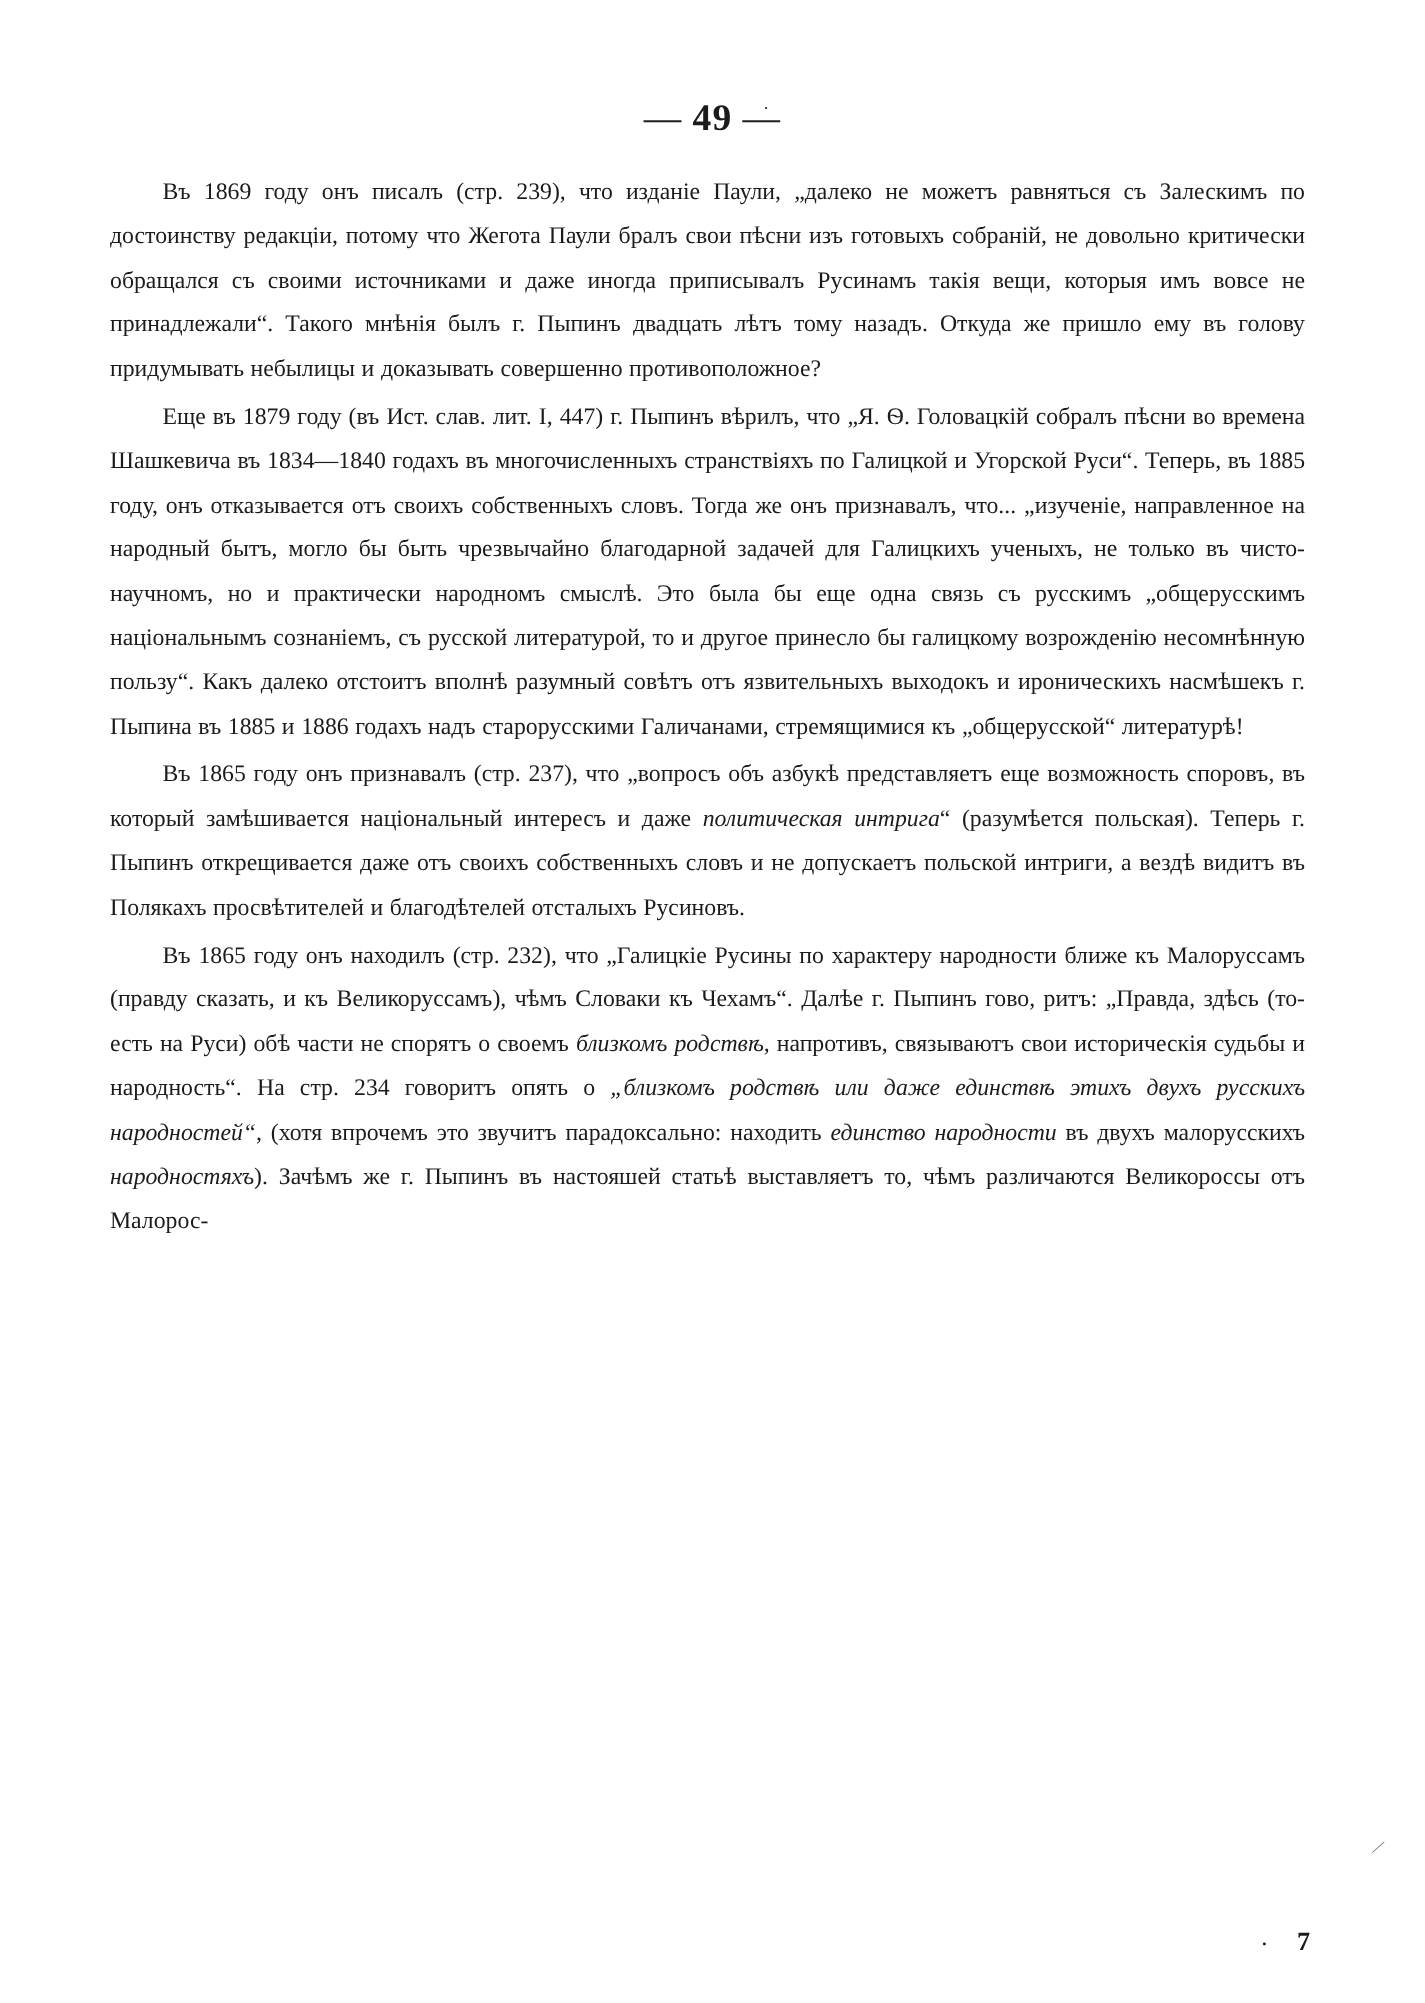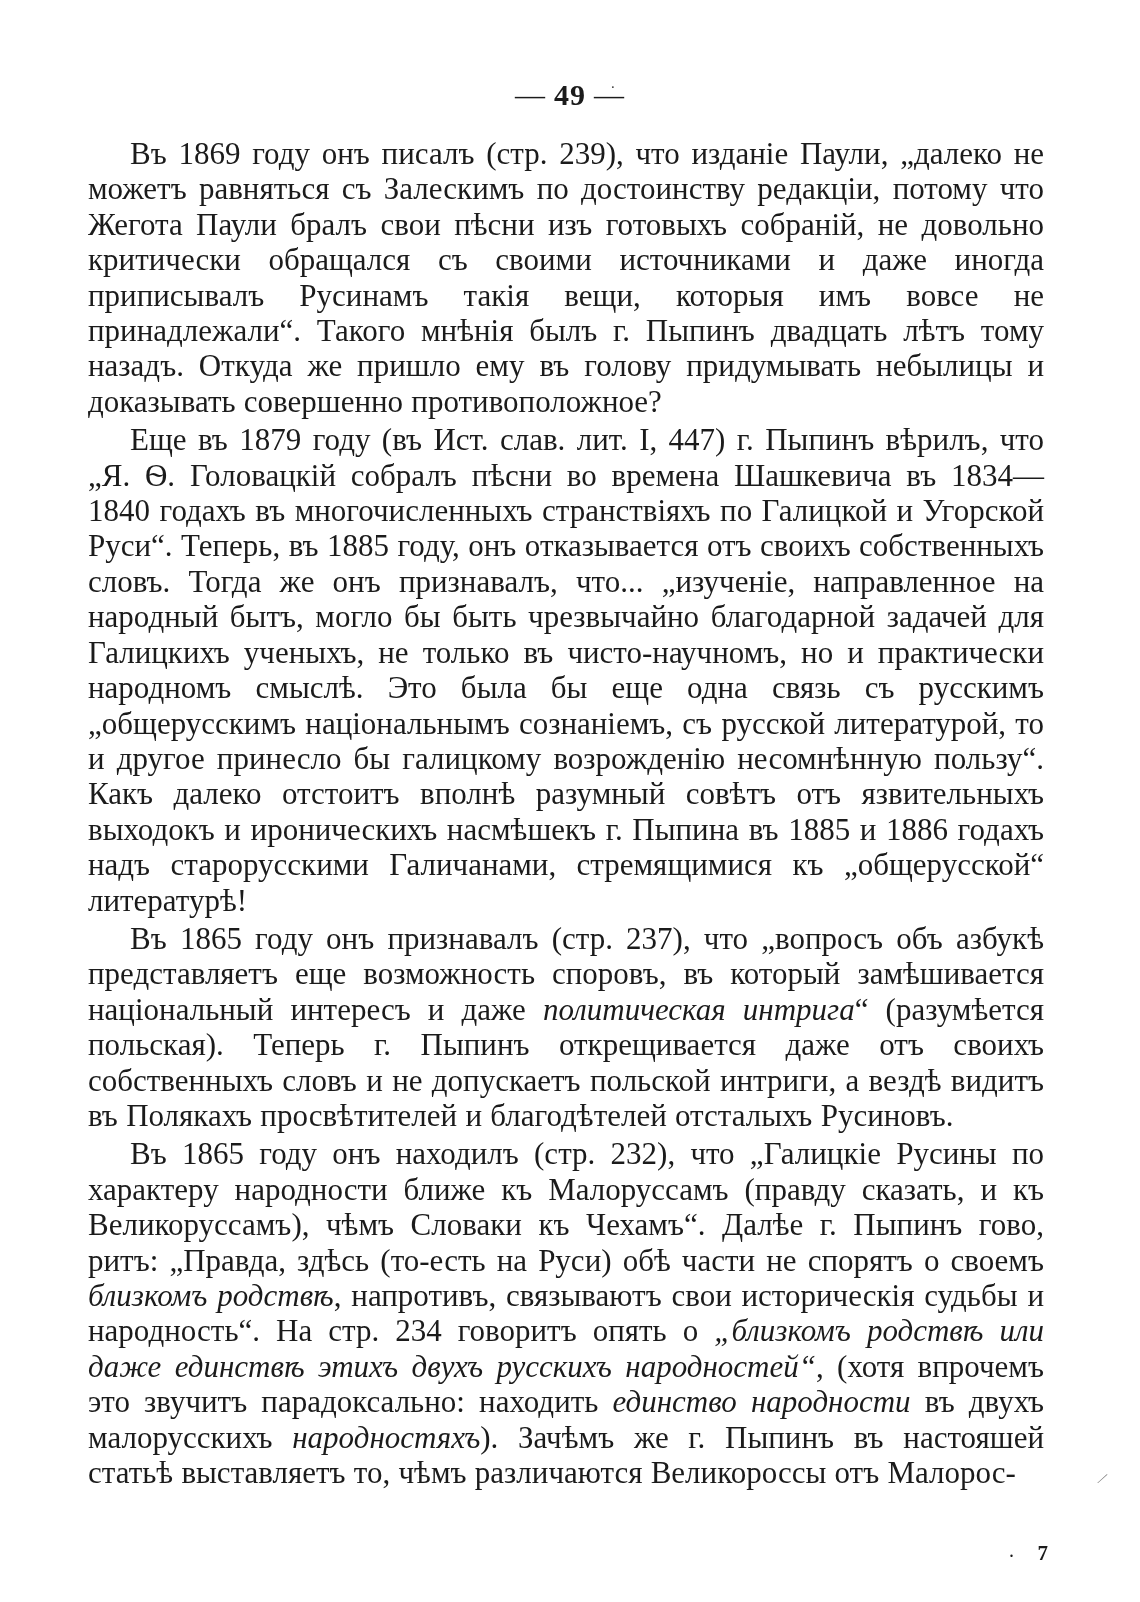--- a/index.html
+++ b/index.html
@@ -44,21 +44,21 @@
     color: #333;
   }
   .content {
     position: absolute;
     top: 136px;
     left: 88px;
     width: 956px;
   }
   p.para {
     margin: 0 0 3px 0;
-    font-size: 31px;
+    font-size: 19px;
     line-height: 35.4px;
     text-align: justify;
     text-justify: inter-word;
     text-indent: 42px;
     hyphens: manual;
     word-spacing: 0.5px;
   }
   p.para em {
     font-style: italic;
   }

